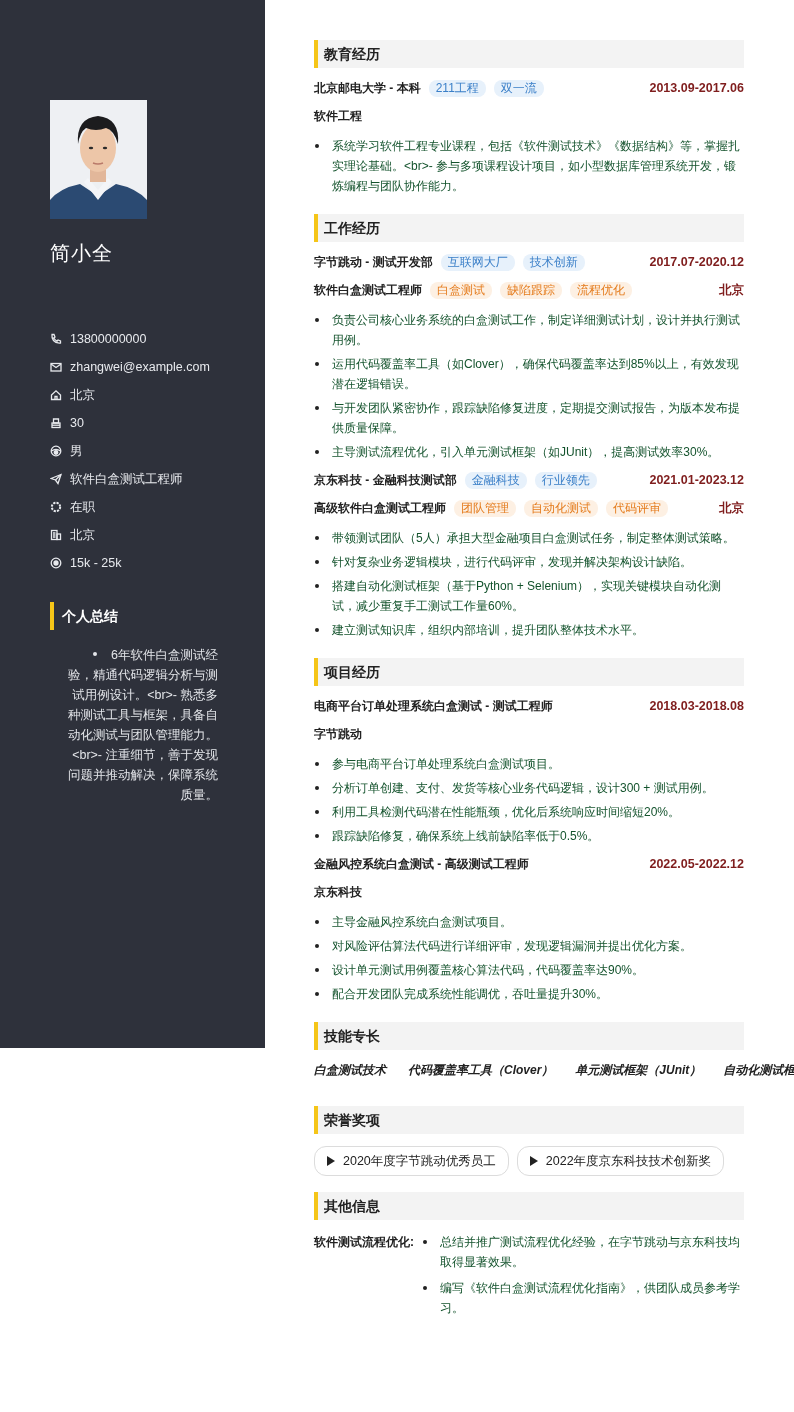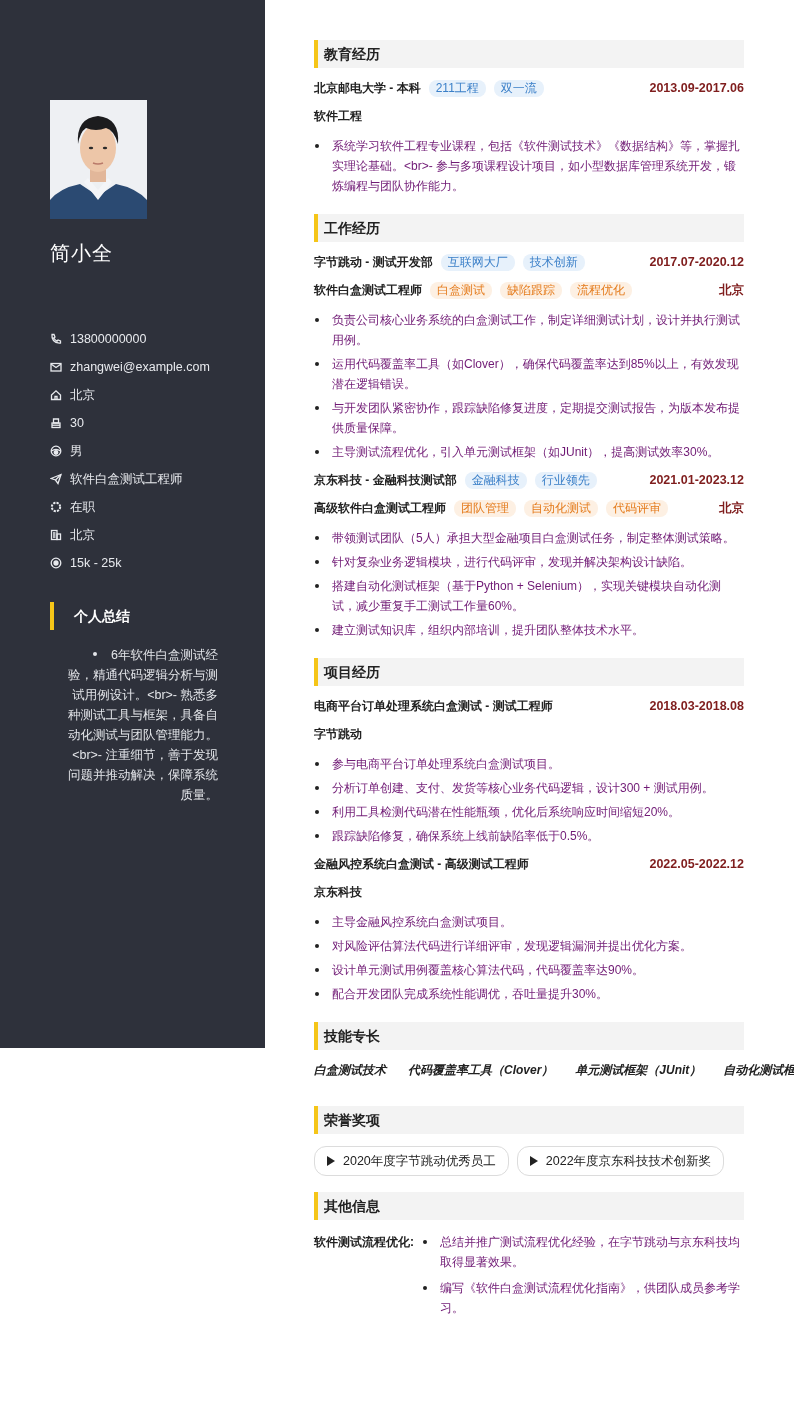--- a/index.html
+++ b/index.html
@@ -8,36 +8,36 @@
 
   .sidebar { position: absolute; left: 0; top: 0; width: 265px; height: 1048px; background: #2e313b; color: #eceef2; text-align: right; }
   .avatar { position: absolute; left: 50px; top: 100px; width: 97px; height: 119px; background: #eef0f3; overflow: hidden; }
   .avatar svg { display: block; }
   .name { position: absolute; left: 50px; top: 240px; font-size: 20px; font-weight: 500; color: #ffffff; letter-spacing: 1px; }
   .info-list { position: absolute; left: 50px; top: 280px; list-style: none; margin-top: 45px; }
   .info-item { height: 28px; display: flex; align-items: center; font-size: 12.5px; color: #e8eaee; }
   .info-icon { width: 12px; height: 12px; margin-right: 8px; display: inline-flex; align-items: center; justify-content: center; }
   .info-icon svg { width: 12px; height: 12px; stroke: #e8eaee; fill: none; stroke-width: 1.3; }
 
-  .summary-title { position: absolute; left: 50px; top: 602px; height: 28px; padding-left: 20px; border-left: 4px solid #f5c518; font-size: 14px; font-weight: 700; color: #fff; line-height: 28px; }
+  .summary-title { position: absolute; left: 50px; top: 602px; height: 28px; padding-left: 8px; border-left: 4px solid #f5c518; font-size: 14px; font-weight: 700; color: #fff; line-height: 28px; }
   .summary-body { position: absolute; left: 68px; top: 645px; width: 150px; font-size: 12.5px; line-height: 20px; color: #e4e6ea; }
   .summary-body .bullet { display: inline-block; width: 4px; height: 4px; background: #e4e6ea; border-radius: 50%; margin: 0 14px 3px 2px; vertical-align: middle; }
 
   .main { position: absolute; left: 314px; top: 40px; width: 430px; }
   .sec-title { height: 28px; background: #f3f3f3; border-left: 4px solid #f5c518; padding-left: 6px; font-size: 14px; font-weight: 700; line-height: 28px; color: #222; margin-bottom: 12px; }
   .row { display: flex; align-items: center; height: 16px; margin-bottom: 12px; font-size: 12px; }
   .row .strong { font-weight: 700; color: #222; }
   .row .right { margin-left: auto; font-weight: 700; color: #7f1d1d; font-size: 12.5px; }
   .tag { display: inline-block; padding: 0 7px; height: 17px; line-height: 17px; font-size: 12px; margin-left: 8px; border-radius: 8px; text-align: right; }
   .tag.blue { background: #e7f1fb; color: #3a7fc8; }
   .tag.orange { background: #fdf0e3; color: #e47b1c; }
   .tag:first-of-type { margin-left: 10px; }
   .sub { font-weight: 700; font-size: 12px; height: 16px; margin-bottom: 12px; }
   .bullets { list-style: none; }
-  .bullets li { position: relative; padding-left: 18px; font-size: 12px; line-height: 20px; color: #701a75; margin-bottom: 4px; }
+  .bullets li { position: relative; padding-left: 18px; font-size: 12px; line-height: 20px; color: #14532d; margin-bottom: 4px; }
   .bullets li::before { content: ""; position: absolute; left: 1px; top: 8px; width: 4px; height: 4px; background: #222; border-radius: 50%; }
   .gap-sec { height: 14px; }
   .gap-entry { height: 6px; }
 
   .skills { display: grid; grid-template-columns: 1fr 1fr 1fr 1fr; row-gap: 16px; column-gap: 14px; margin-bottom: 28px; font-style: italic; }
   .skill { display: flex; align-items: center; height: 16px; font-size: 12px; font-weight: 700; white-space: nowrap; }
   .skill-bar { flex: 1; height: 12px; background: #e3e3e3; margin-left: 8px; position: relative; overflow: hidden; }
   .skill-fill { position: absolute; left: 0; top: 0; bottom: 0; background: #f8d02b; clip-path: polygon(0 0, 100% 0, calc(100% - 4px) 100%, 0 100%); }
 
   .awards { display: flex; gap: 8px; margin-bottom: 16px; }

